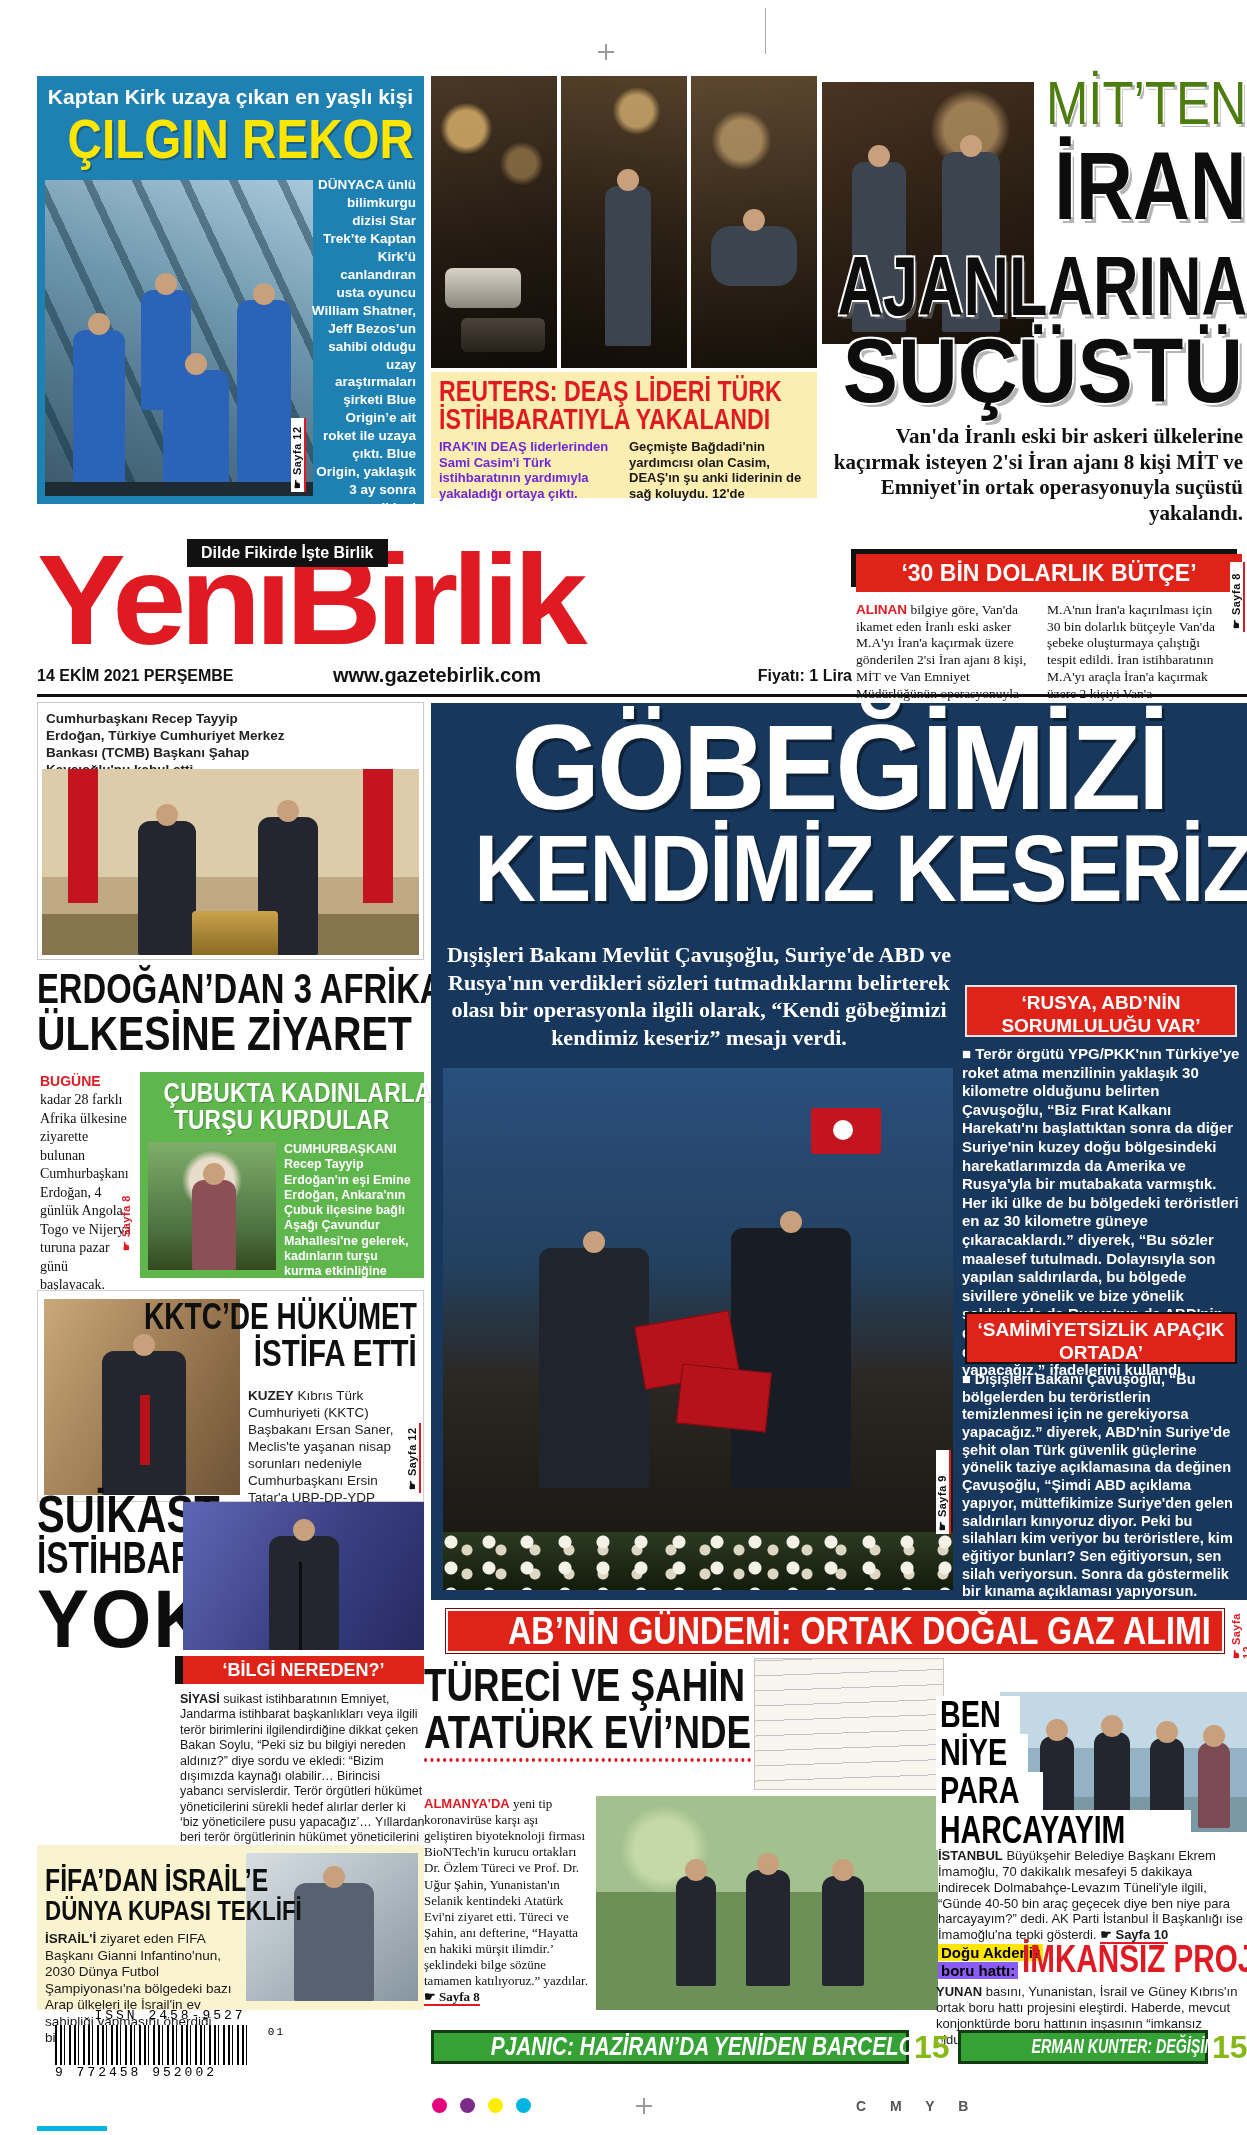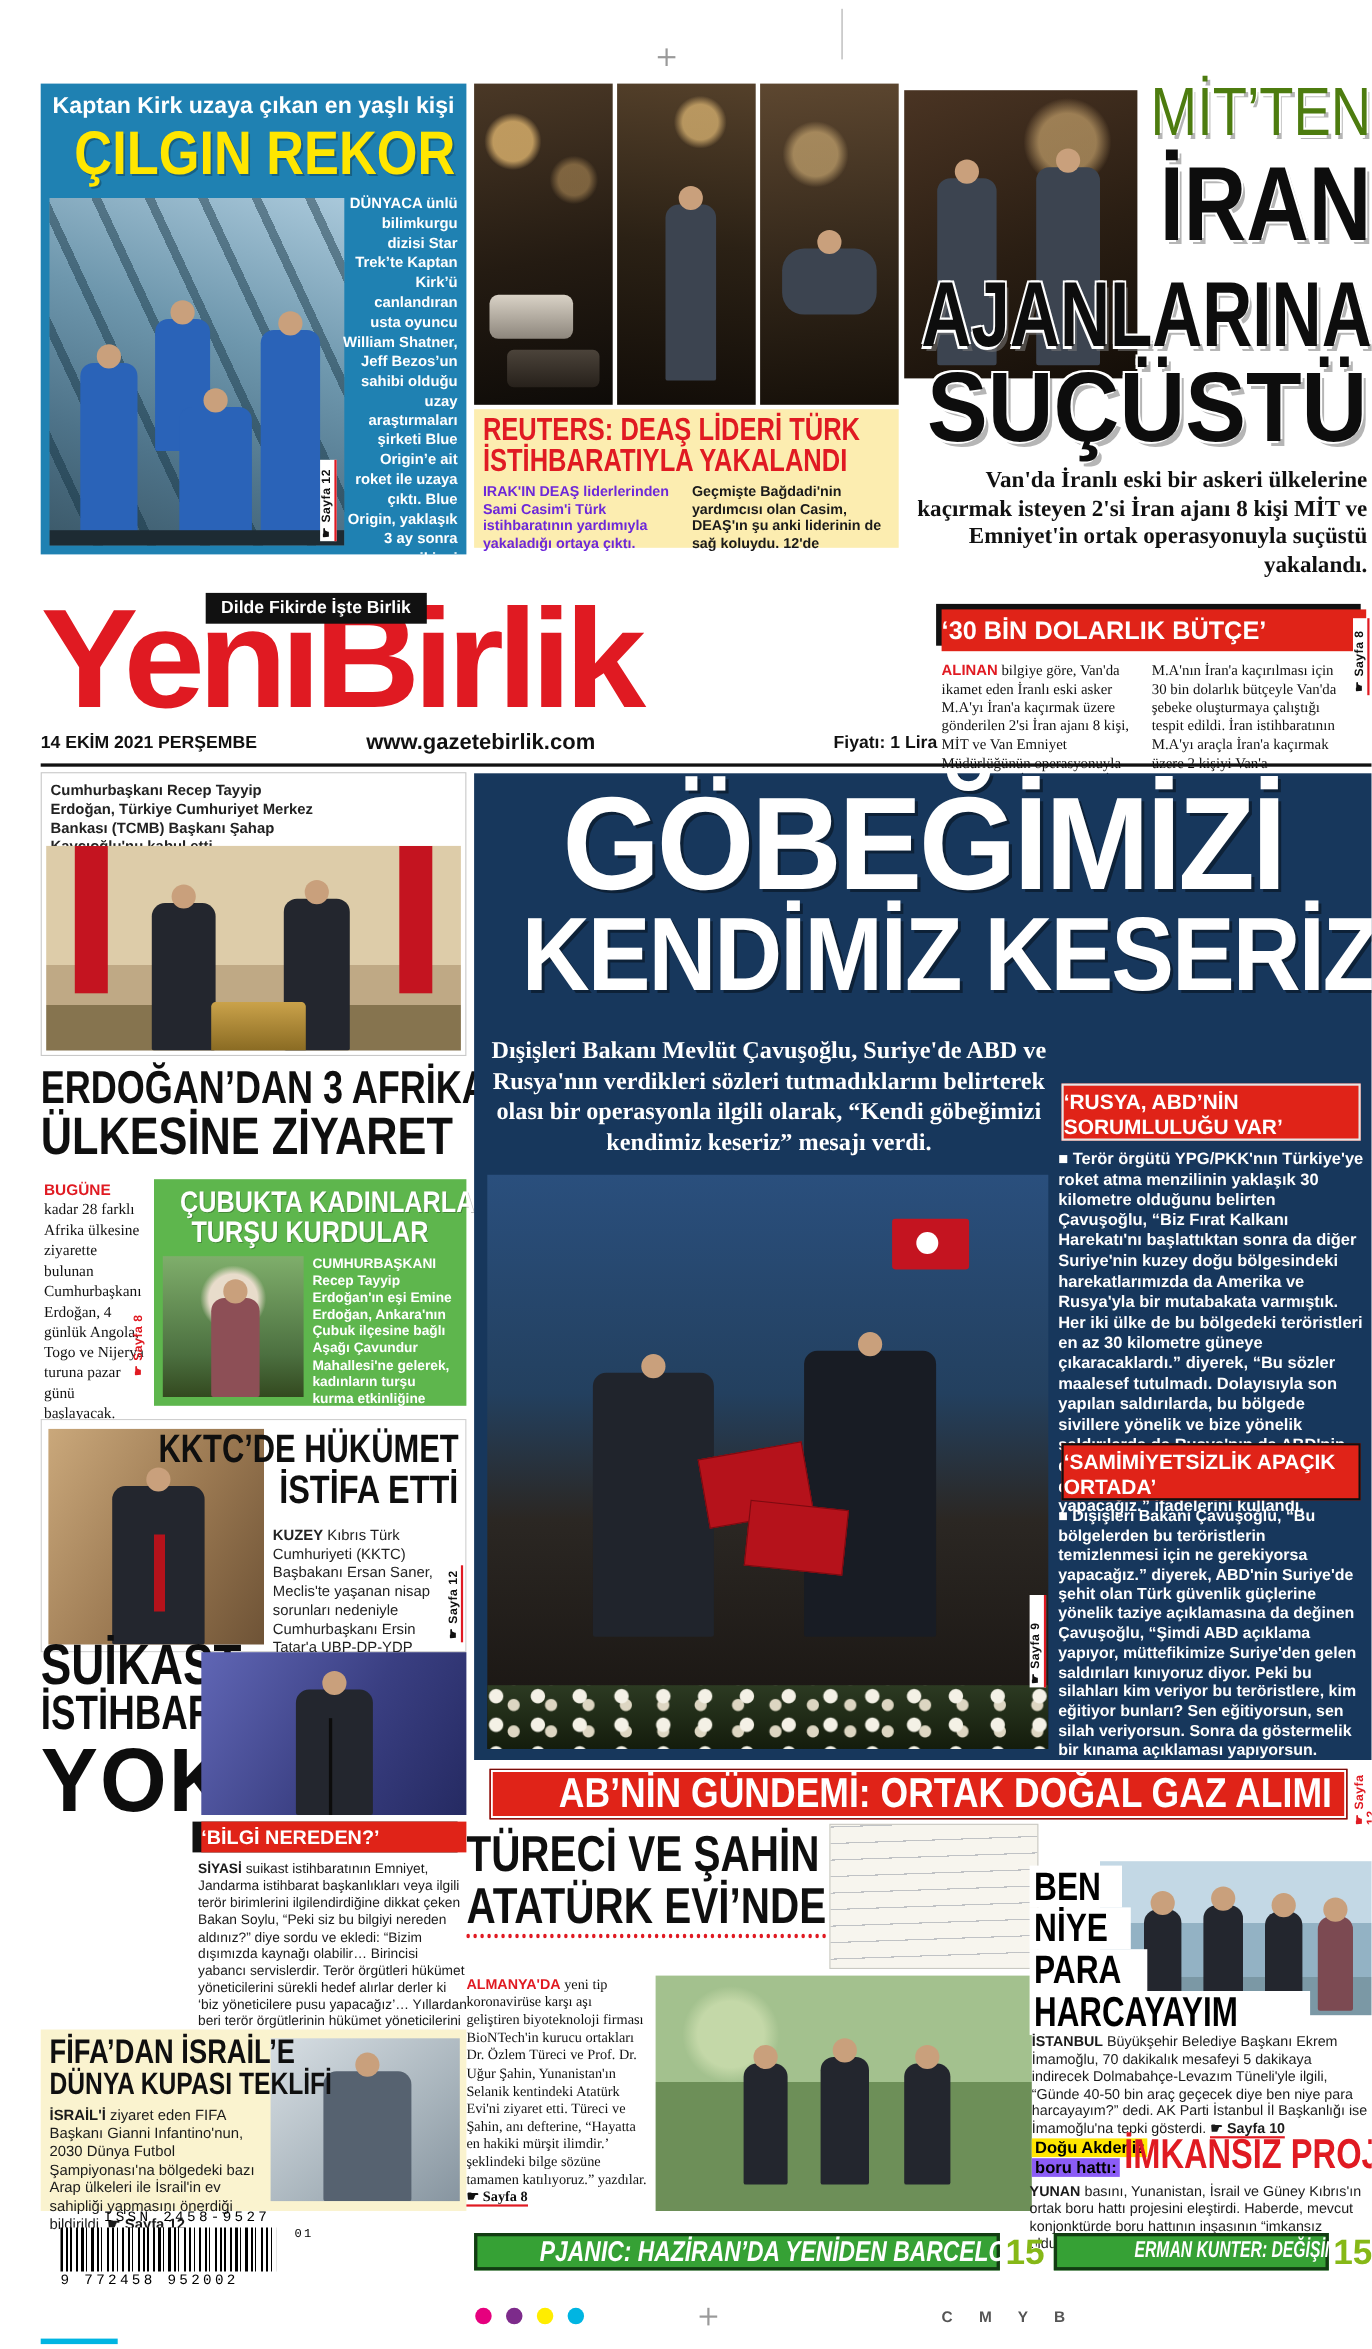--- a/index.html
+++ b/index.html
@@ -13,21 +13,21 @@
   .ph{position:absolute;overflow:hidden}
   .fig{position:absolute;background:#23262e;border-radius:12px 12px 2px 2px}
   .fig::before{content:"";position:absolute;top:-17px;left:50%;transform:translateX(-50%);width:22px;height:22px;border-radius:50%;background:#c9a07c}
   .fig.blue{background:#2a63b8}
   .fig.gray{background:#3c4450}
   .vtag{position:absolute;writing-mode:vertical-rl;transform:rotate(180deg);font-size:11px;font-weight:bold;color:#111;background:#fff;padding:3px 1px;line-height:1;letter-spacing:.5px;border-left:2px solid #e01a22}
   .vtag.red{color:#e01a22;background:transparent;border-left:none}
   .lead-red{color:#e01a22;font-weight:bold;font-family:"Liberation Sans",sans-serif}
   .lead-b{font-weight:bold}
   .serif{font-family:"Liberation Serif",serif}
-  .redbar{background:#e02318;color:#fff;text-align:left;font-weight:bold}
+  .redbar{background:#e02318;color:#fff;text-align:center;font-weight:bold}
   .cross{position:absolute;width:16px;height:16px}
   .cross::before,.cross::after{content:"";position:absolute;background:#9a9a9a}
   .cross::before{left:7px;top:0;width:2px;height:16px}
   .cross::after{top:7px;left:0;height:2px;width:16px}
   .dot{position:absolute;width:15px;height:15px;border-radius:50%}
   
   .ph-crew{background:repeating-linear-gradient(65deg,rgba(15,45,60,.0) 0 36px,rgba(15,45,60,.45) 36px 44px),linear-gradient(200deg,#a9c8da 0%,#6e97ad 40%,#4e7389 72%,#3b5868 100%)}
   .ph-night1{background:radial-gradient(circle at 28% 18%,rgba(222,180,110,.8) 0 18px,transparent 26px),radial-gradient(circle at 72% 30%,rgba(200,160,100,.5) 0 14px,transparent 22px),linear-gradient(170deg,#4a3826 0%,#241b12 55%,#0e0b08 100%)}
   .ph-night2{background:radial-gradient(circle at 60% 12%,rgba(230,190,120,.7) 0 16px,transparent 24px),linear-gradient(185deg,#54402a 0%,#2b2115 50%,#120d08 100%)}
   .ph-night3{background:radial-gradient(circle at 40% 22%,rgba(220,185,125,.6) 0 20px,transparent 30px),linear-gradient(175deg,#5d4730 0%,#33271a 55%,#161009 100%)}
@@ -162,21 +162,21 @@
     <div class="abs" style="left:0;top:48px;font-weight:bold;color:#0d0d0d;font-size:44px;line-height:1"><span class="cond" style="transform:scaleX(.76)">İSTİHBARATI</span></div>
     <div class="abs" style="left:0;top:90px;font-weight:bold;color:#0d0d0d;font-size:82px;line-height:1;letter-spacing:2px"><span class="cond" style="transform:scaleX(.95)">YOK</span></div>
     <div class="ph ph-soylu" style="left:146px;top:14px;width:241px;height:148px">
       <div class="fig" style="left:86px;top:34px;width:70px;height:114px"></div>
       <div class="abs" style="left:116px;top:60px;width:3px;height:88px;background:#0c0c0c"></div>
     </div>
     <div class="redbar abs" style="left:146px;top:168px;width:241px;height:28px;font-size:18px;line-height:28px;box-shadow:-8px 0 0 #111">‘BİLGİ NEREDEN?’</div>
     <p class="abs" style="left:143px;top:204px;width:246px;font-size:12.5px;line-height:1.23;color:#1a1a1a"><span class="lead-b">SİYASİ</span><span> suikast istihbaratının Emniyet, Jandarma istihbarat başkanlıkları veya ilgili terör birimlerini ilgilendirdiğine dikkat çeken Bakan Soylu, “Peki siz bu bilgiyi nereden aldınız?” diye sordu ve ekledi: “Bizim dışımızda kaynağı olabilir… Birincisi yabancı servislerdir. Terör örgütleri hükümet yöneticilerini sürekli hedef alırlar derler ki ‘biz yöneticilere pusu yapacağız’… Yıllardan beri terör örgütlerinin hükümet yöneticilerini hedef alması esas itibari ile vakadır.” ifadelerini kullandı. 9'da</span></p>
   </section>
 
-  <section class="abs" style="left:37px;top:1845px;width:387px;height:165px;background:#faf3cf;padding:4px 8px">
+  <section class="abs" style="left:37px;top:1845px;width:387px;height:165px;background:#faf3cf;padding:20px 8px">
     <div class="ph ph-fifa" style="right:6px;top:8px;width:172px;height:148px">
       <div class="fig" style="left:48px;top:30px;width:80px;height:118px;background:#566270"></div>
     </div>
     <div style="font-weight:bold;color:#0f0f0f;font-size:31px;line-height:1"><span class="cond">FİFA’DAN İSRAİL’E</span></div>
     <div style="font-weight:bold;color:#0f0f0f;font-size:28px;line-height:1.05"><span class="cond">DÜNYA KUPASI TEKLİFİ</span></div>
     <p style="margin-top:6px;width:196px;font-size:13.5px;line-height:1.22;color:#1a1a1a"><span class="lead-b">İSRAİL'İ</span><span> ziyaret eden FIFA Başkanı Gianni Infantino'nun, 2030 Dünya Futbol Şampiyonası'na bölgedeki bazı Arap ülkeleri ile İsrail'in ev sahipliği yapmasını önerdiği bildirildi.</span> <span style="font-weight:bold;border-bottom:2px solid #e01a22">☛ Sayfa 12</span></p>
   </section>
 
   <section class="abs" style="left:431px;top:703px;width:816px;height:897px;background:#17375c">
     <div style="text-align:center;padding-top:4px;color:#fff;font-weight:bold;font-size:120px;line-height:1;letter-spacing:-3px;text-shadow:3px 3px 0 rgba(0,0,0,.4)"><span class="cond-c" style="transform:scaleX(.95)">GÖBEĞİMİZİ</span></div>

